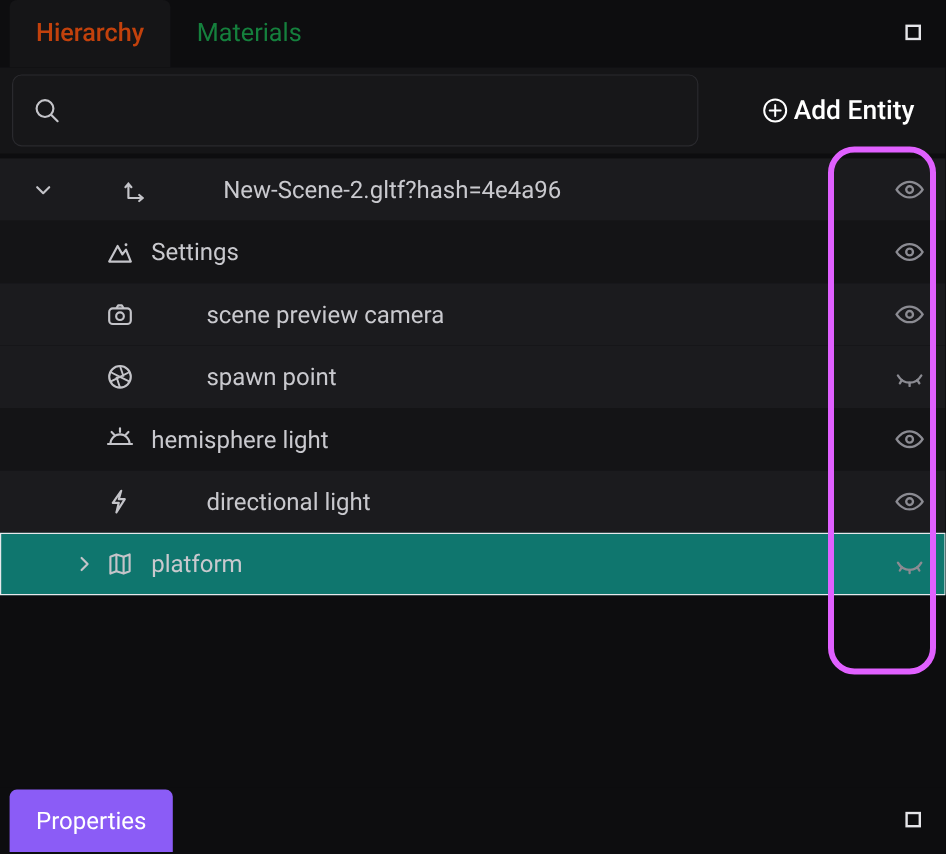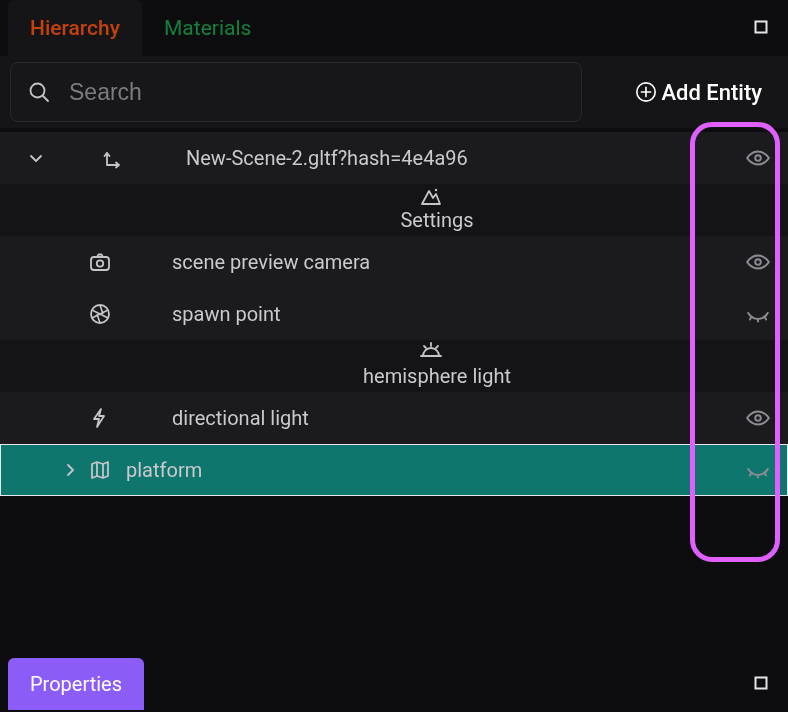--- a/index.html
+++ b/index.html
@@ -99,21 +99,21 @@
   .list { margin-top: 4px; }
   .row {
     display: flex;
     align-items: center;
     height: 52px;
     font-size: 20px;
     color: #c9c9ce;
     position: relative;
   }
   .shade-a { background: #1b1b1e; gap: 46px; }
-  .shade-b { background: #141416; flex-direction: column; }
+  .shade-b { background: #141416; }
 
   .row .chevron-slot {
     width: 24px;
     display: flex;
     justify-content: center;
     align-items: center;
   }
   .row .icon-slot {
     width: 28px;
     display: flex;
@@ -184,21 +184,20 @@
       </svg>
   </div>
 </div>
 
 <div class="toolbar">
   <div class="search-wrap">
     <svg width="24" height="24" viewBox="0 0 24 24">
         <circle cx="10.5" cy="10.5" r="7" class="icon-stroke"></circle>
         <line x1="16" y1="16" x2="21" y2="21" class="icon-stroke" stroke-linecap="round"></line>
       </svg>
-    <input class="search-input" placeholder="Search" style="">
   </div>
   <div class="add-entity">
     <svg width="22" height="22" viewBox="0 0 24 24">
         <circle cx="12" cy="12" r="10" fill="none" stroke="#ffffff" stroke-width="1.8"></circle>
         <line x1="12" y1="7" x2="12" y2="17" stroke="#ffffff" stroke-width="1.8" stroke-linecap="round"></line>
         <line x1="7" y1="12" x2="17" y2="12" stroke="#ffffff" stroke-width="1.8" stroke-linecap="round"></line>
       </svg>
     <span>Add Entity</span>
   </div>
 </div>

